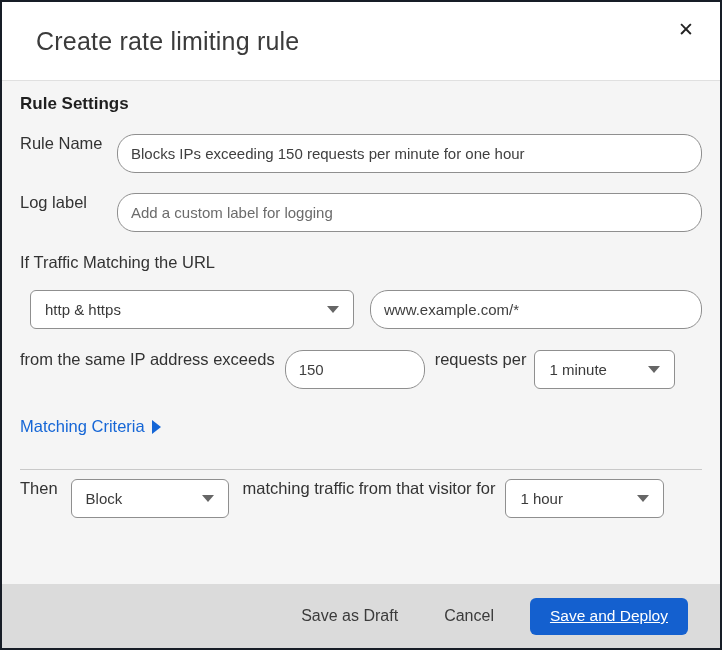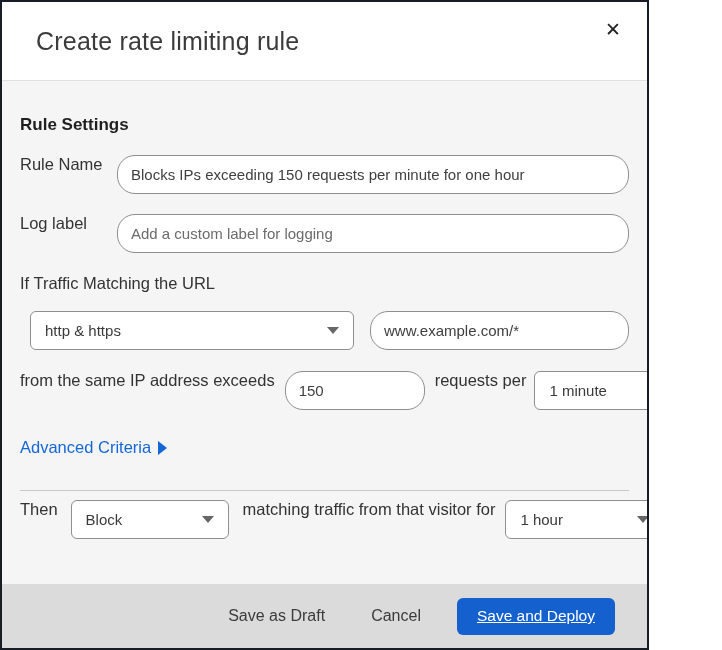--- a/index.html
+++ b/index.html
@@ -2,21 +2,21 @@
 <html><head>
 <meta charset="utf-8">
 <style>
   * { margin: 0; padding: 0; box-sizing: border-box; }
   html, body { width: 722px; height: 650px; }
   body {
     font-family: "Liberation Sans", "DejaVu Sans", sans-serif;
     background: #ffffff;
   }
   .dialog {
-    width: 649px; height: 650px;
+    width: 722px; height: 650px;
     border: 2px solid #171d26;
     background: #6d28d9;
     display: flex; flex-direction: column;
     position: relative;
     overflow: hidden;
   }
   
   .dialog-header {
     height: 79px;
     background: #ffffff;
@@ -43,21 +43,21 @@
     font-family: "DejaVu Sans", sans-serif;
   }
   
   .dialog-body {
     flex: 1;
     background: #f5f5f5;
     padding: 0 18px;
     overflow: hidden;
   }
   .section-heading {
-    margin-top: 34px;
+    margin-top: 13px;
     font-size: 17px;
     font-weight: 700;
     color: #1f1f1f;
   }
   .form-row {
     display: flex;
     margin-top: 20px;
   }
   .form-label {
     width: 97px;
@@ -211,21 +211,21 @@
       <span class="inline-text">from the same IP address exceeds</span>
       <input class="text-input" type="text" value="150" style="">
       <span class="inline-text threshold-suffix">requests per</span>
       <div class="select-box">
         <span>1 minute</span>
         <span class="caret"></span>
       </div>
     </div>
 
     <button class="adv-link">
-      <span>Advanced Criteria</span>
+      <span>Matching Criteria</span>
       <span class="adv-arrow"></span>
     </button>
 
     <hr class="section-divider">
 
     <div class="form-row then-row">
       <span class="inline-text">Then</span>
       <div class="select-box action-select">
         <span>Block</span>
         <span class="caret"></span>

